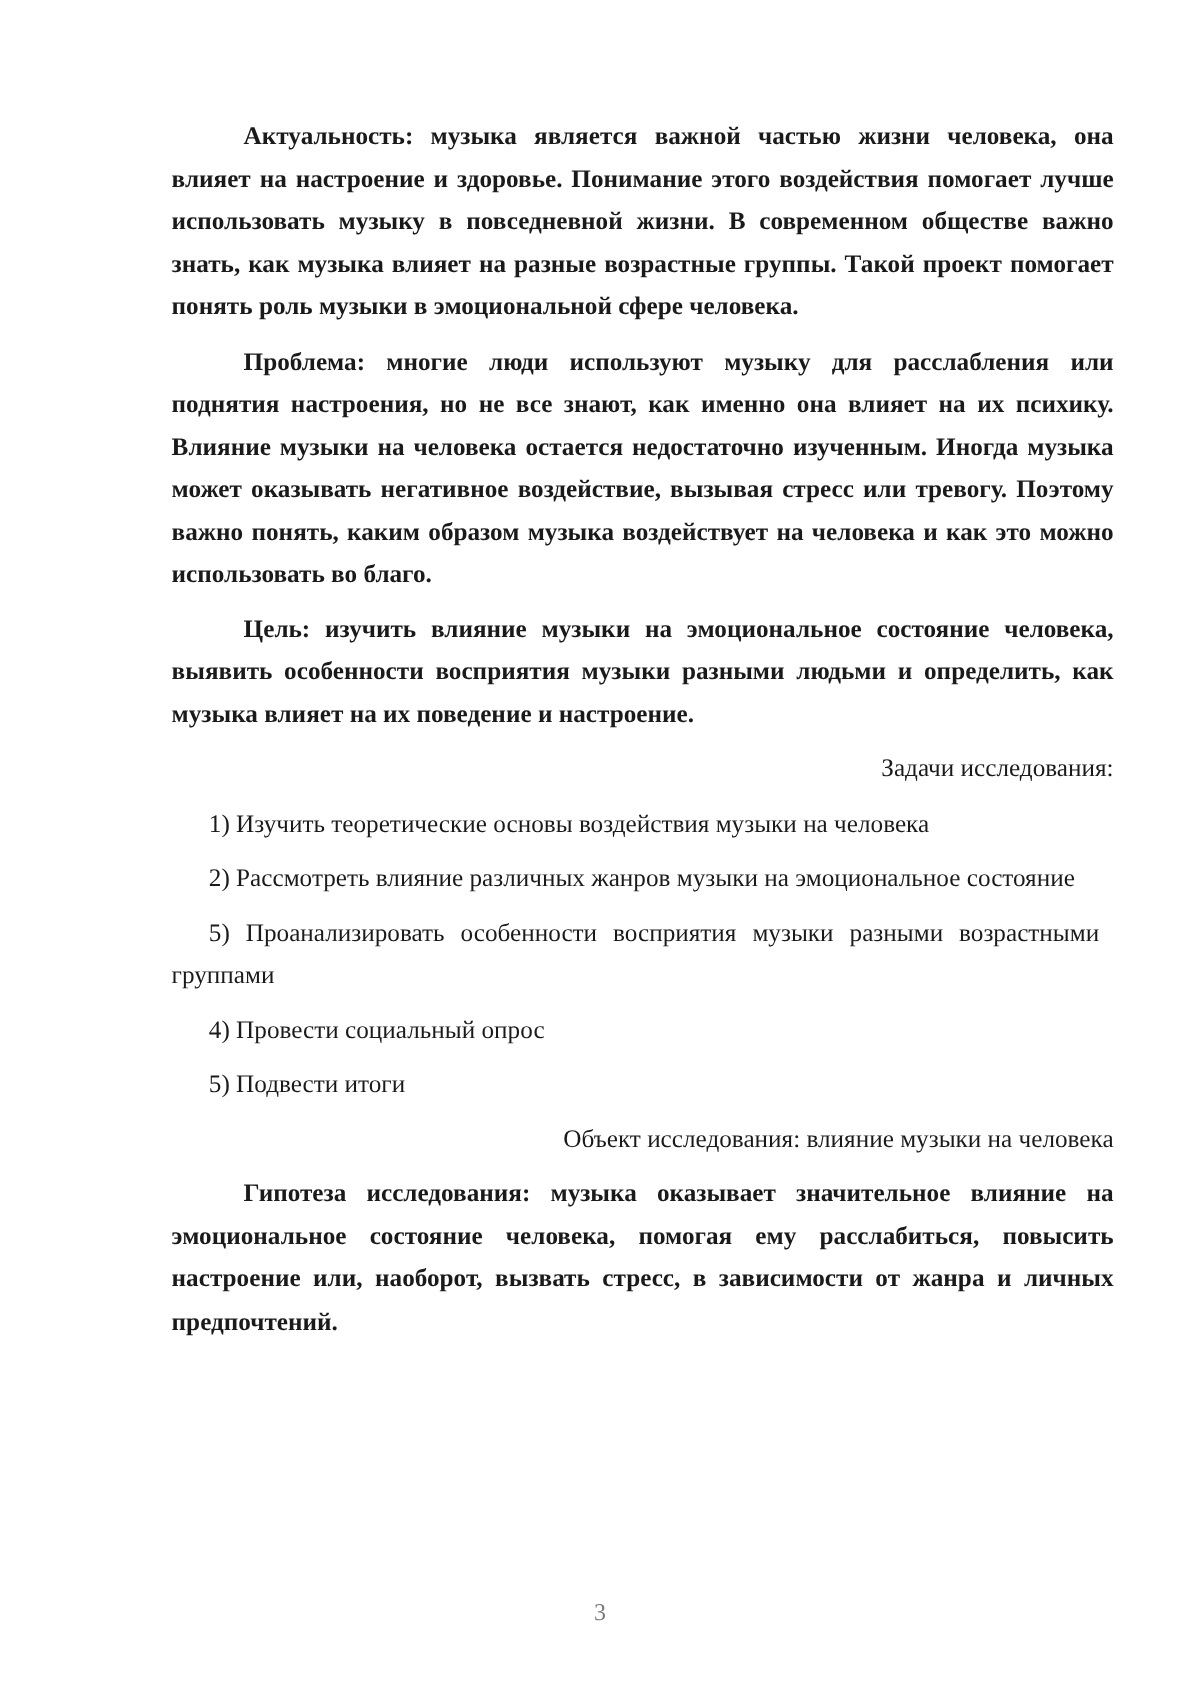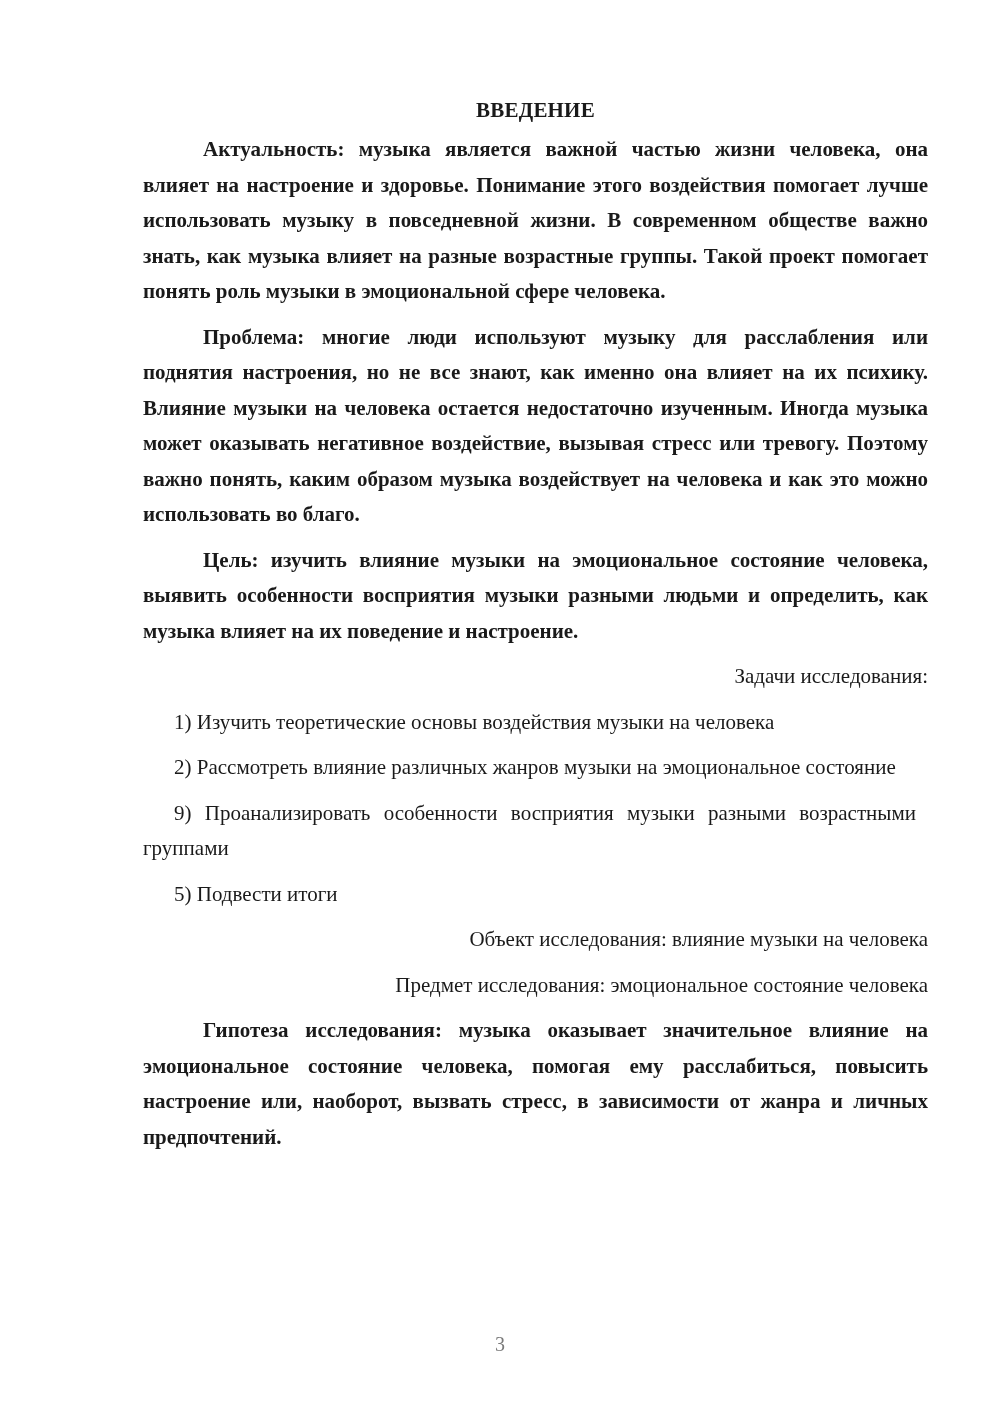--- a/index.html
+++ b/index.html
@@ -63,37 +63,36 @@
       text-align: center;
       font-family: "Liberation Serif", "DejaVu Serif", serif;
       font-size: 20px;
       color: #7a7a7a;
     }
   </style>
 </head>
 <body>
 
 <div class="page">
-  <h1 class="title">ВВЕДЕНИЕ</h1>
 
   <p class="para last-line-left">Актуальность: музыка является важной частью жизни человека, она влияет на настроение и здоровье. Понимание этого воздействия помогает лучше использовать музыку в повседневной жизни. В современном обществе важно знать, как музыка влияет на разные возрастные группы. Такой проект помогает понять роль музыки в эмоциональной сфере человека.</p>
 
   <p class="para last-line-left">Проблема: многие люди используют музыку для расслабления или поднятия настроения, но не все знают, как именно она влияет на их психику. Влияние музыки на человека остается недостаточно изученным. Иногда музыка может оказывать негативное воздействие, вызывая стресс или тревогу. Поэтому важно понять, каким образом музыка воздействует на человека и как это можно использовать во благо.</p>
 
   <p class="para last-line-left">Цель: изучить влияние музыки на эмоциональное состояние человека, выявить особенности восприятия музыки разными людьми и определить, как музыка влияет на их поведение и настроение.</p>
 
   <p class="plain">Задачи исследования:</p>
 
   <div>
     <p class="task">1) Изучить теоретические основы воздействия музыки на человека</p>
     <p class="task">2) Рассмотреть влияние различных жанров музыки на эмоциональное состояние</p>
-    <p class="task">9) Проанализировать особенности восприятия музыки разными возрастными группами</p>
+    <p class="task">5) Проанализировать особенности восприятия музыки разными возрастными группами</p>
+    <p class="task">4) Провести социальный опрос</p>
     <p class="task">5) Подвести итоги</p>
   </div>
 
   <p class="plain">Объект исследования: влияние музыки на человека</p>
 
-  <p class="plain">Предмет исследования: эмоциональное состояние человека</p>
 
   <p class="para last-line-left">Гипотеза исследования: музыка оказывает значительное влияние на эмоциональное состояние человека, помогая ему расслабиться, повысить настроение или, наоборот, вызвать стресс, в зависимости от жанра и личных предпочтений.</p>
 </div>
 
 <div class="page-number">3</div>
 
 </body></html>

